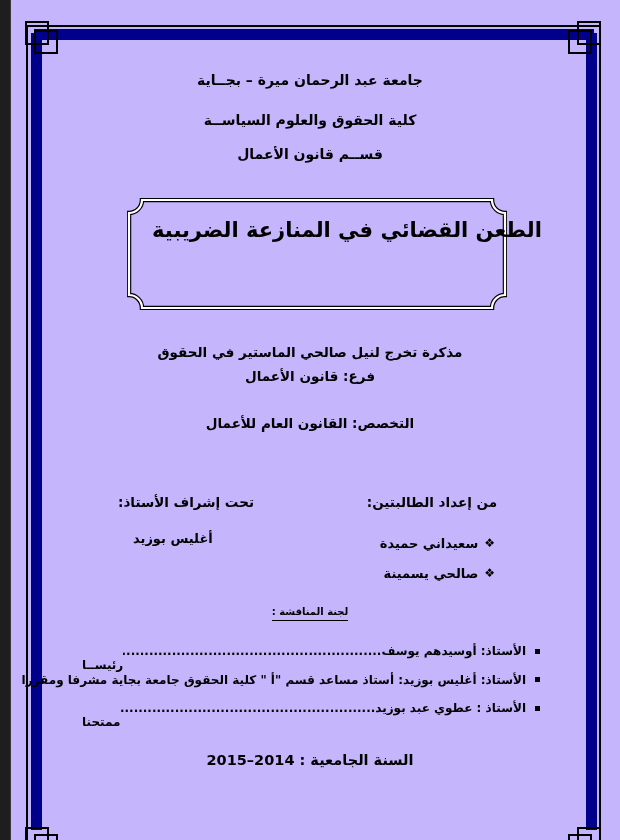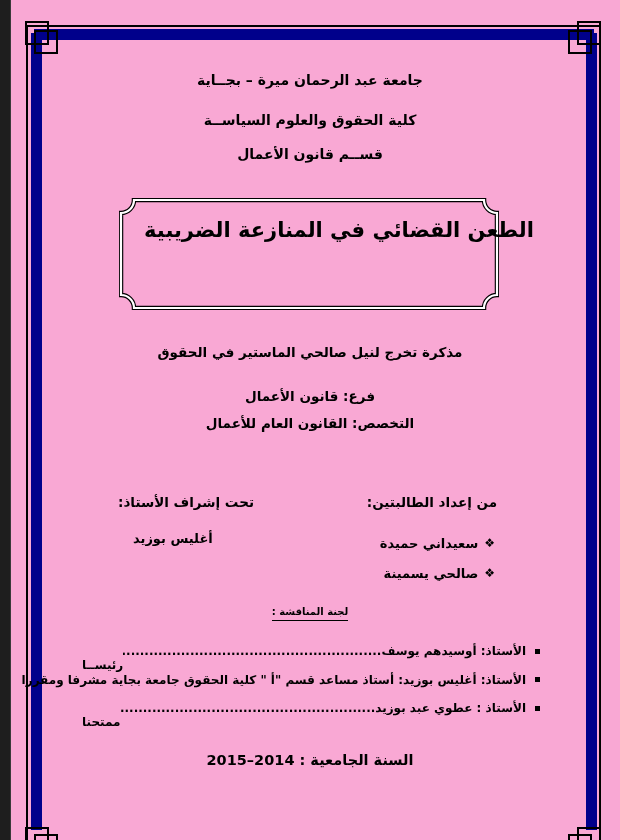--- a/index.html
+++ b/index.html
@@ -1,36 +1,36 @@
 <!DOCTYPE html>
 <html lang="ar"><head>
 <meta charset="utf-8">
 <style>
   html,body{margin:0;padding:0;background:#ffffff;}
   .page{
     position:relative;width:620px;height:840px;overflow:hidden;
-    background:#f9a8d4;font-family:"DejaVu Sans",sans-serif;color:#000;
+    background:#c4b5fd;font-family:"DejaVu Sans",sans-serif;color:#000;
     font-weight:bold;
   }
   
   .edge-strip{position:absolute;left:0;top:0;width:10px;height:840px;background:#1e1e1e;border-right:1px solid #3a3a3a;}
   
   .tline{position:absolute;background:#000;}
   .tline.top{left:26px;top:25px;width:575px;height:2px;}
   .tline.left{left:26px;top:25px;width:2px;height:815px;}
   .tline.right{left:599px;top:25px;width:2px;height:815px;}
   
   .band{position:absolute;background:#00008B;}
   .band.top{left:34px;top:29px;width:560px;height:11px;}
   .band.left{left:31px;top:33px;width:11px;height:797px;}
   .band.right{left:586px;top:33px;width:11px;height:797px;}
   
   .orn{position:absolute;width:24px;height:24px;border:2.5px solid #000;box-sizing:border-box;background:transparent;}
   
-  .plaque{position:absolute;left:119px;top:198px;width:440px;height:112px;}
+  .plaque{position:absolute;left:127px;top:198px;width:440px;height:112px;}
   .plaque svg{position:absolute;left:0;top:0;}
   .main-title{position:absolute;left:0;top:20px;width:100%;text-align:center;font-size:21px;direction:rtl;}
   
   .cline{position:absolute;left:30px;width:560px;text-align:center;direction:rtl;}
   .hline{font-size:14px;}
   .sline{font-size:13.5px;}
   
   .auth-head{position:absolute;right:123px;top:494px;font-size:13.5px;direction:rtl;}
   .sup-head{position:absolute;left:118px;top:494px;font-size:13.5px;direction:rtl;}
   .students{position:absolute;right:125px;top:528px;direction:rtl;font-size:13px;}
@@ -77,21 +77,21 @@
 
   <div class="plaque">
     <svg width="380" height="112" viewBox="0 0 380 112">
       <path d="M15,2 H365 A13,13 0 0 0 378,15 V97 A13,13 0 0 0 365,110 H15 A13,13 0 0 0 2,97 V15 A13,13 0 0 0 15,2 Z" fill="none" stroke="#000" stroke-width="4.5"></path>
       <path d="M15,2 H365 A13,13 0 0 0 378,15 V97 A13,13 0 0 0 365,110 H15 A13,13 0 0 0 2,97 V15 A13,13 0 0 0 15,2 Z" fill="none" stroke="#fff" stroke-width="2.2"></path>
     </svg>
     <div class="main-title">الطعن القضائي في المنازعة الضريبية</div>
   </div>
 
   <div class="cline sline" style="top:344px;">مذكرة تخرج لنيل صالحي الماستير في الحقوق</div>
-  <div class="cline sline" style="top:388px;">فرع: قانون الأعمال</div>
+  <div class="cline sline" style="top:368px;">فرع: قانون الأعمال</div>
   <div class="cline sline" style="top:415px;">التخصص: القانون العام للأعمال</div>
 
   <div class="auth-head">من إعداد الطالبتين:</div>
   <div class="students">
     <div class="student-row">
       <span class="diamond">❖</span>
       <span>سعيداني حميدة</span>
     </div>
     <div class="student-row">
       <span class="diamond">❖</span>

